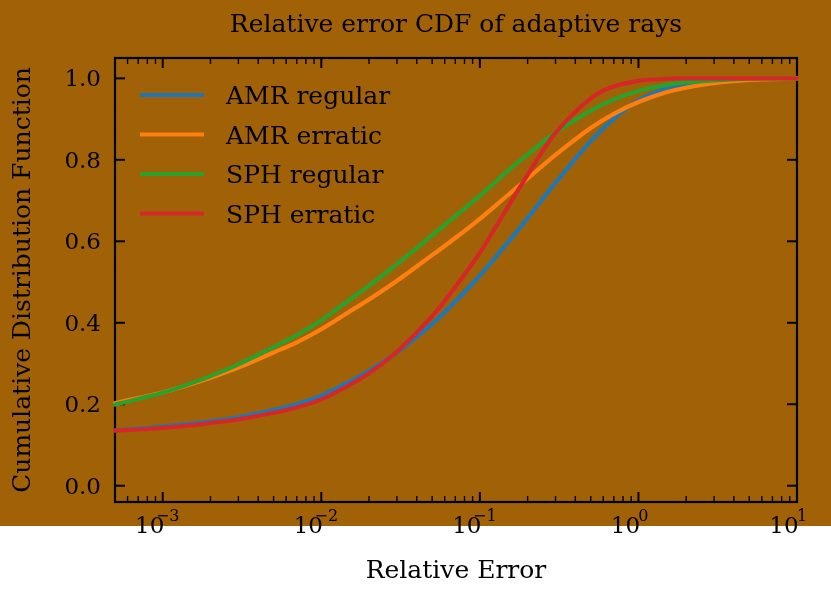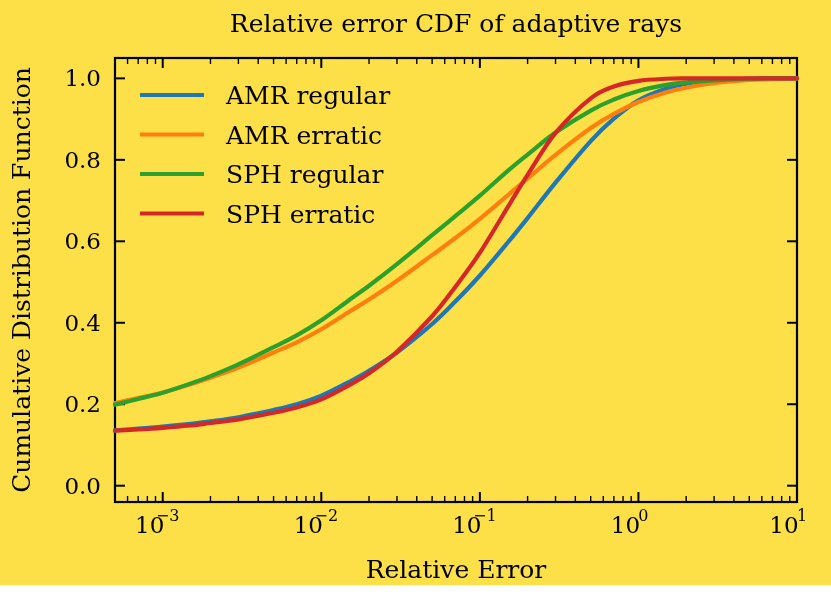--- a/index.html
+++ b/index.html
@@ -9,22 +9,22 @@
   }
   body {
     width: 831px;
     height: 603px;
     font-family: "DejaVu Serif", "Liberation Serif", serif;
     overflow: hidden;
   }
   #figure {
     position: relative;
     width: 831px;
-    height: 585px;
-    background: #fde047;
+    height: 526px;
+    background: #a16207;
   }
   svg#chart-svg {
     display: block;
     width: 831px;
     height: 603px;
   }
   .axis-line {
     stroke: #000000;
     stroke-width: 2.2;
     fill: none;

